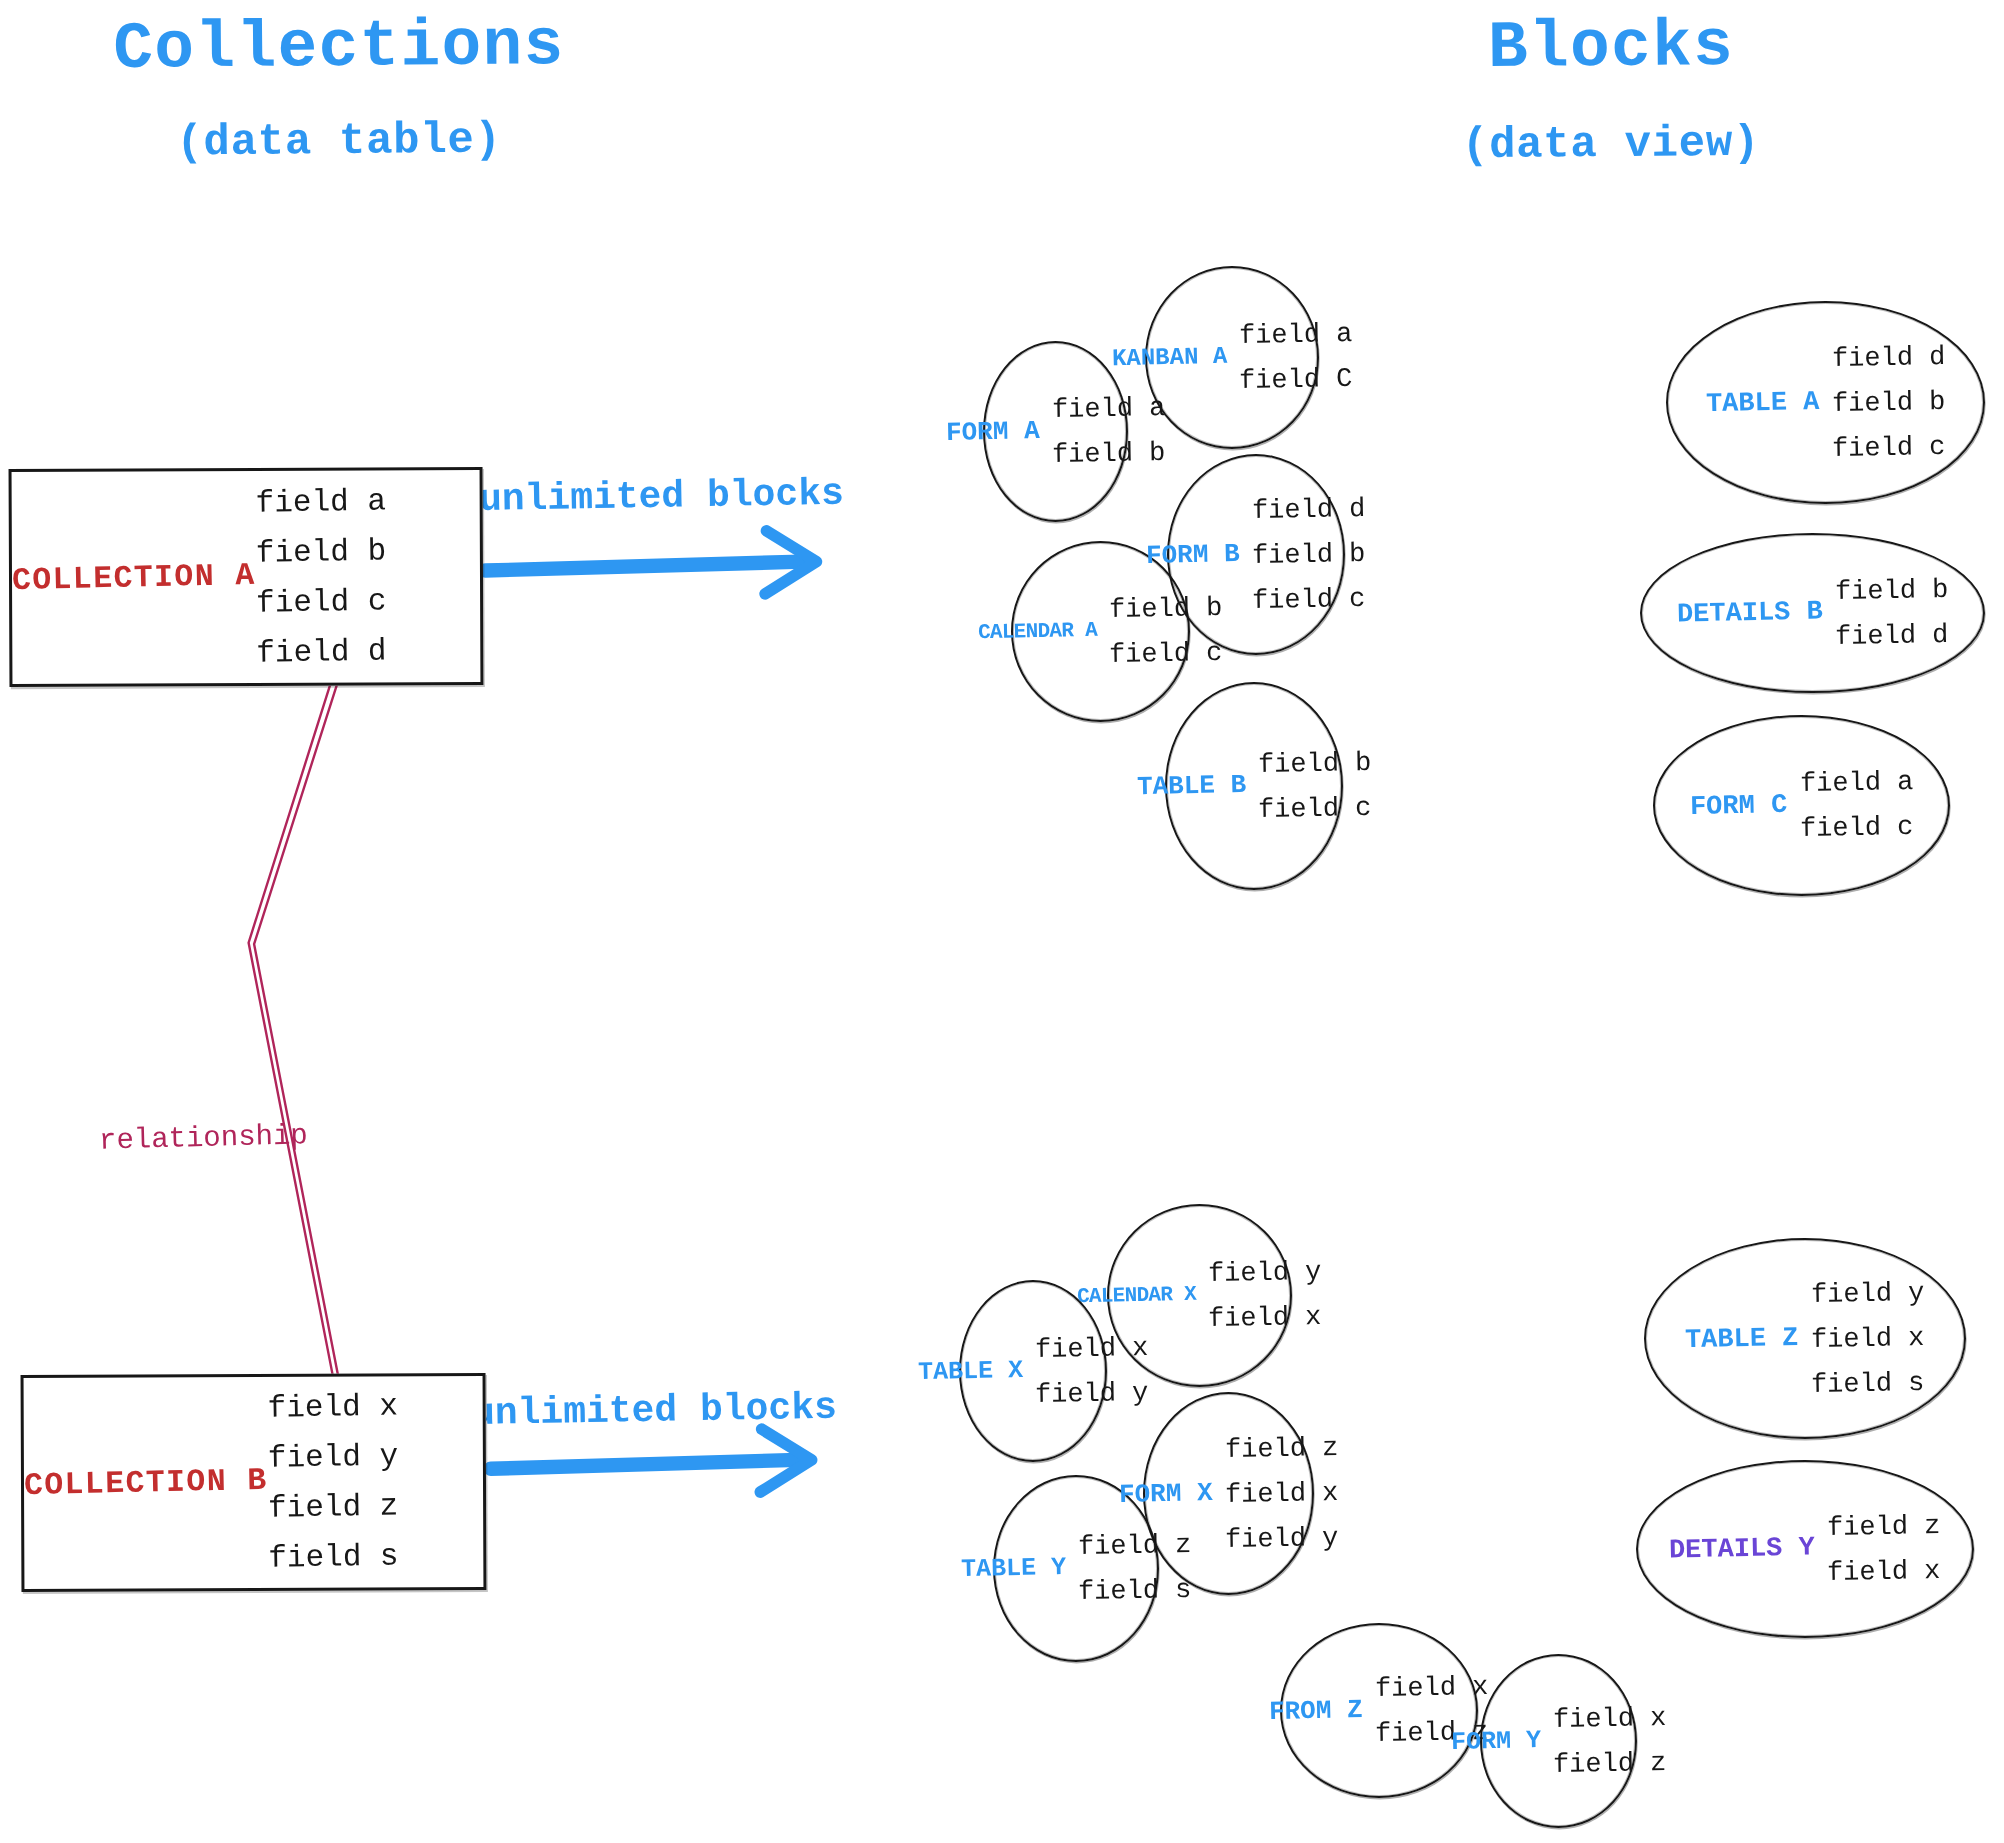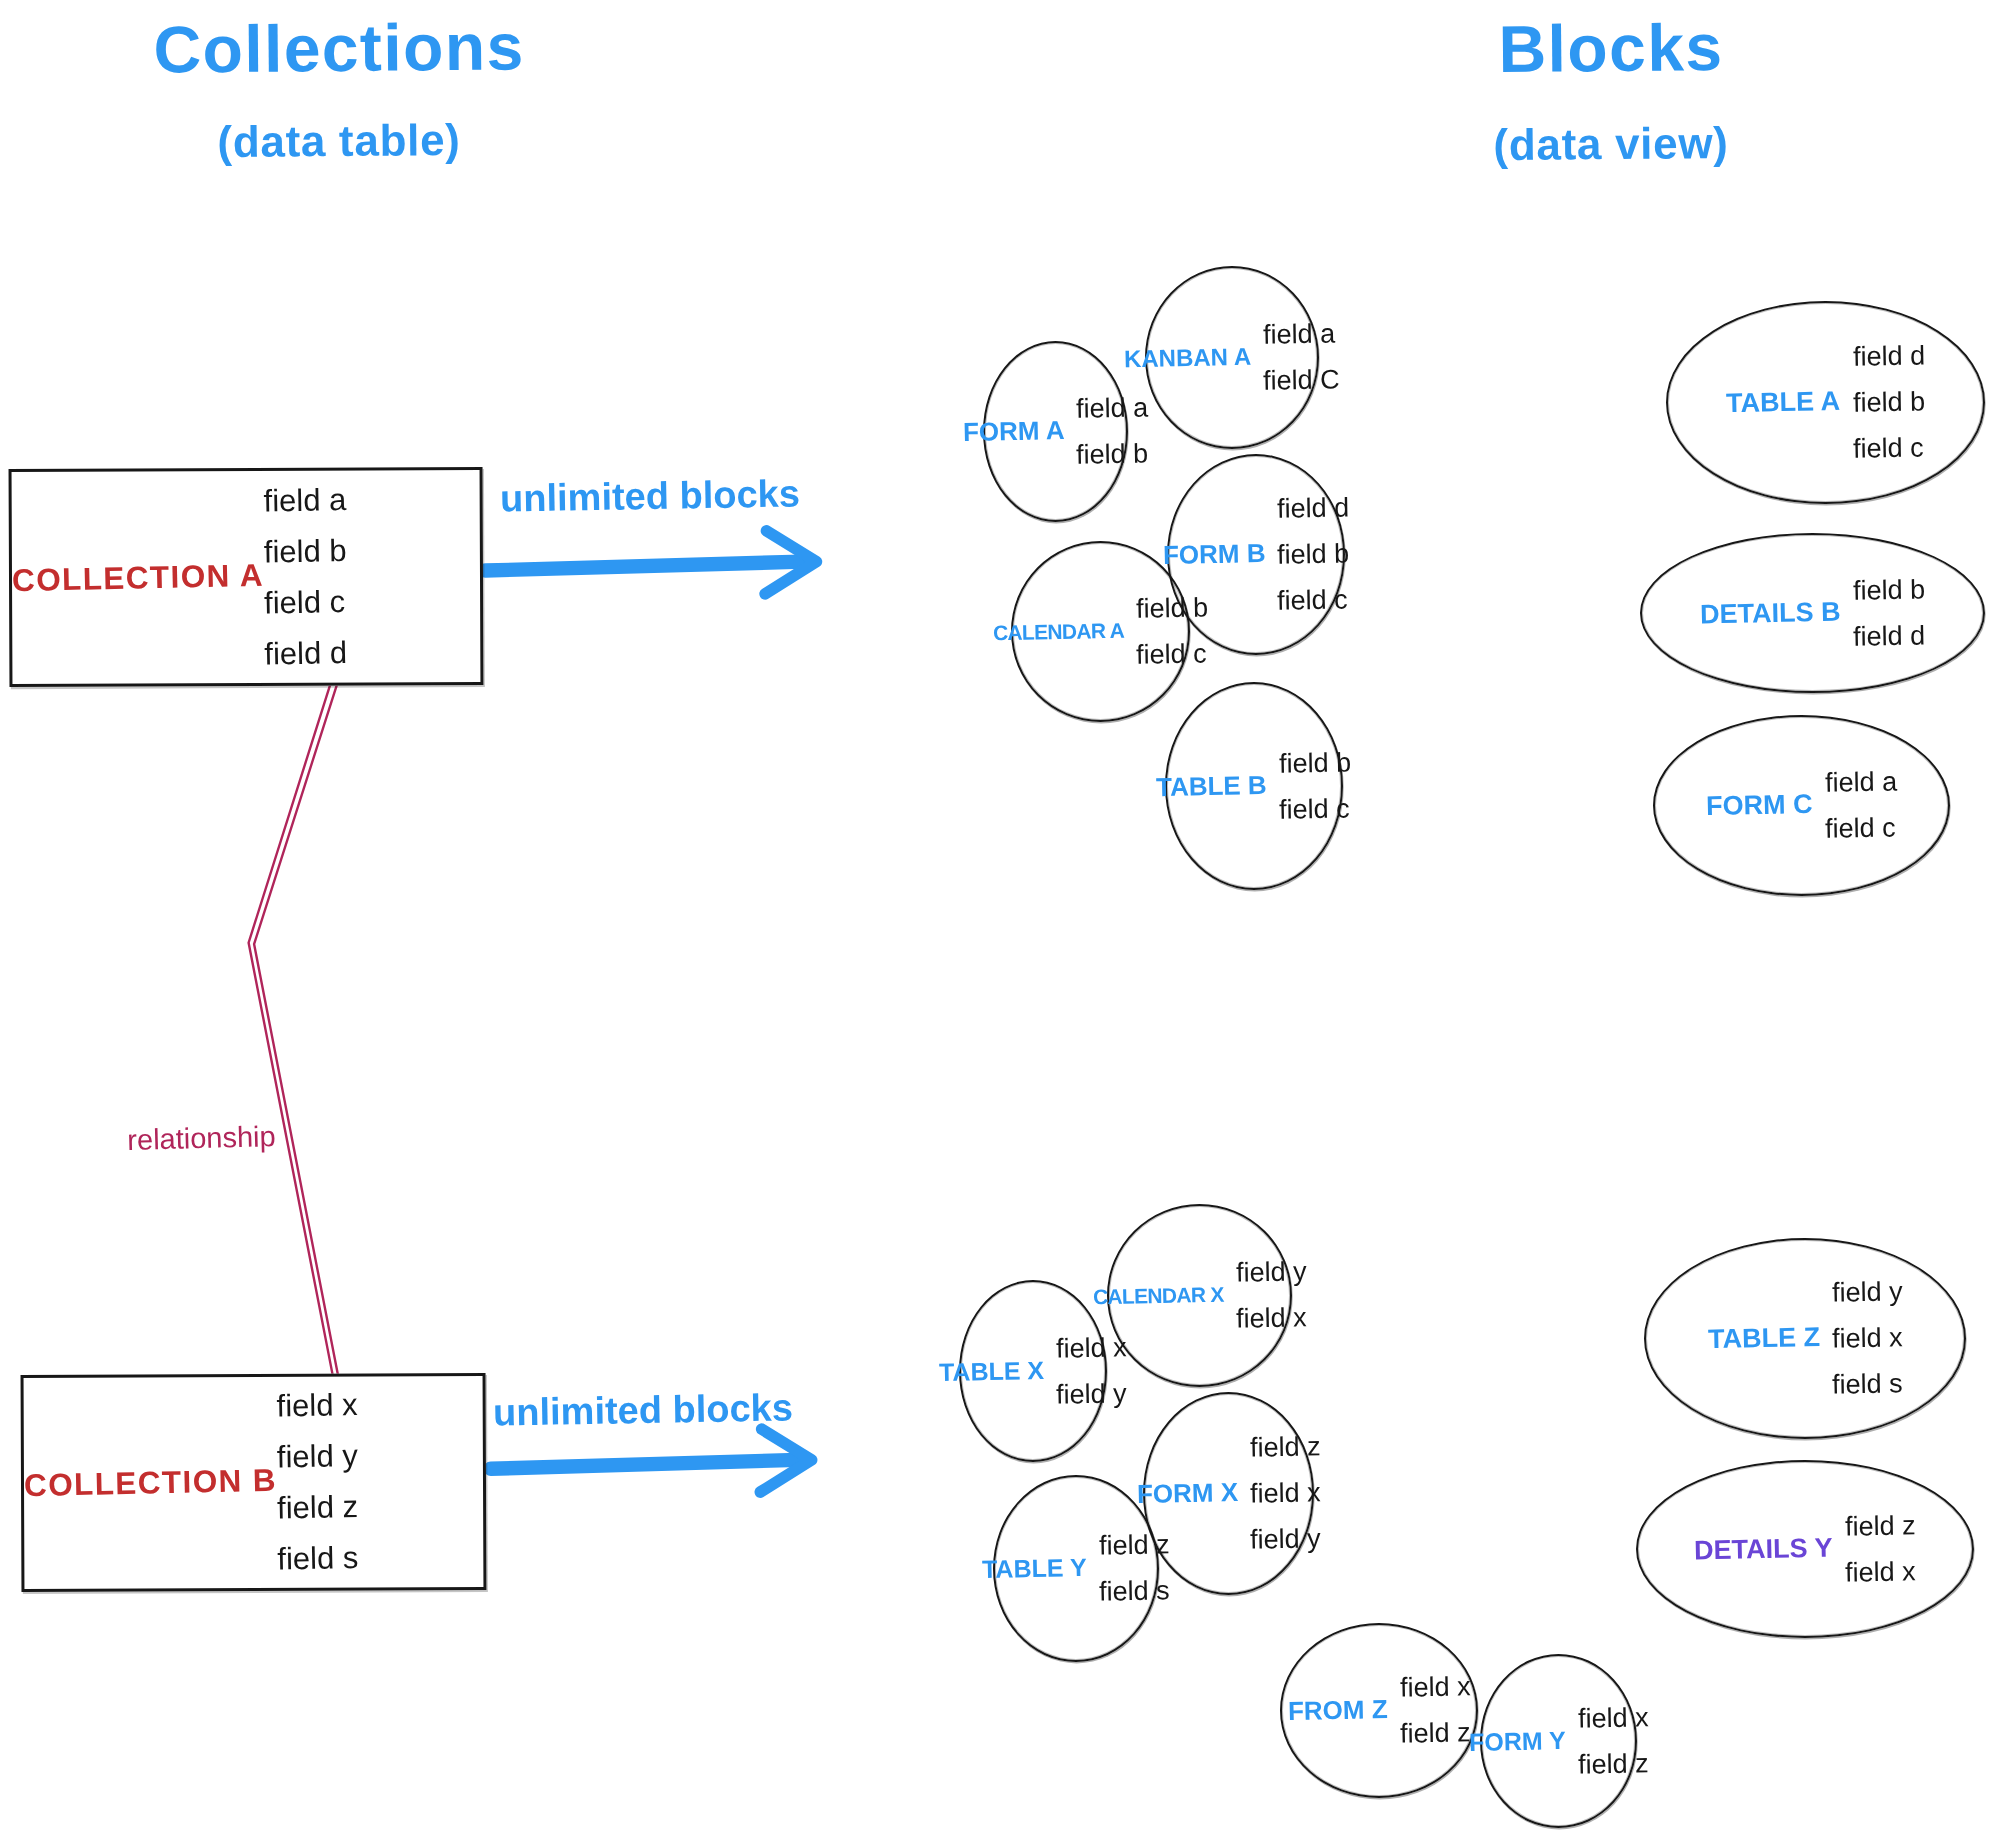--- a/index.html
+++ b/index.html
@@ -1,21 +1,21 @@
 <!DOCTYPE html>
 <html style="--blue: #2e97f2; --red: #c32e2e; --crimson: #b0255a; --purple: #6a45d6; --ink: #171717;font-size:11px"><head>
 <meta charset="utf-8">
 <style>
   html,body{margin:0;padding:0;background:#ffffff;}
   #canvas{
     position:relative;
     width:2005px;height:1843px;
     background:#ffffff;
     overflow:hidden;
-    font-family:Liberation Sans, sans-serif;
+    font-family:Liberation Mono, monospace;
     color:var(--ink,#171717);
   }
   
   .col-title{
     position:absolute;text-align:center;font-weight:700;
     font-size:66px;color:var(--blue);letter-spacing:1.4px;
     transform:rotate(-0.5deg);white-space:nowrap;
   }
   .col-sub{
     position:absolute;text-align:center;font-weight:600;

